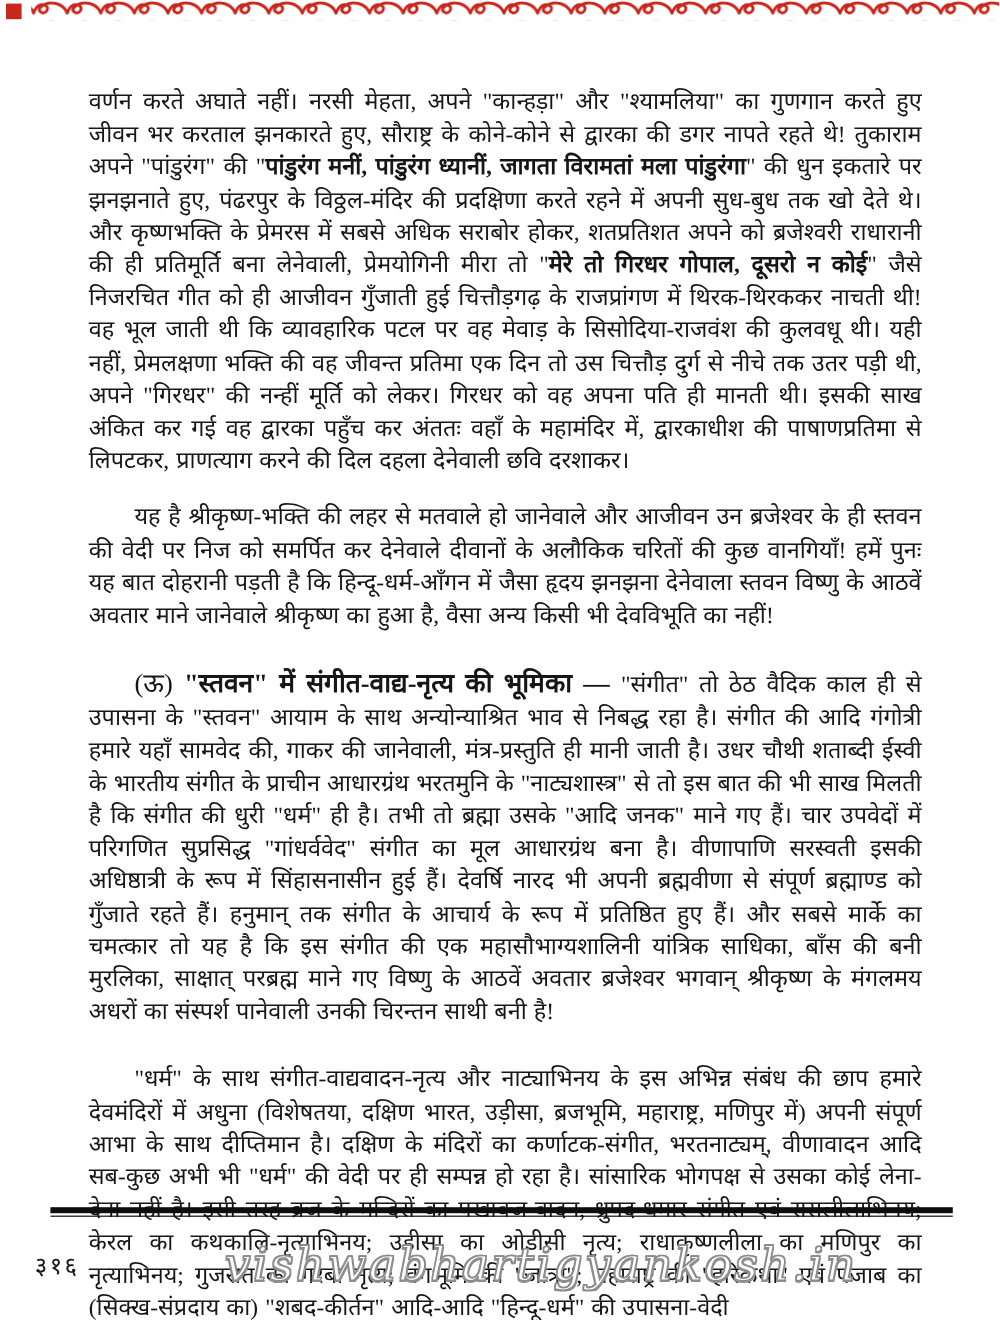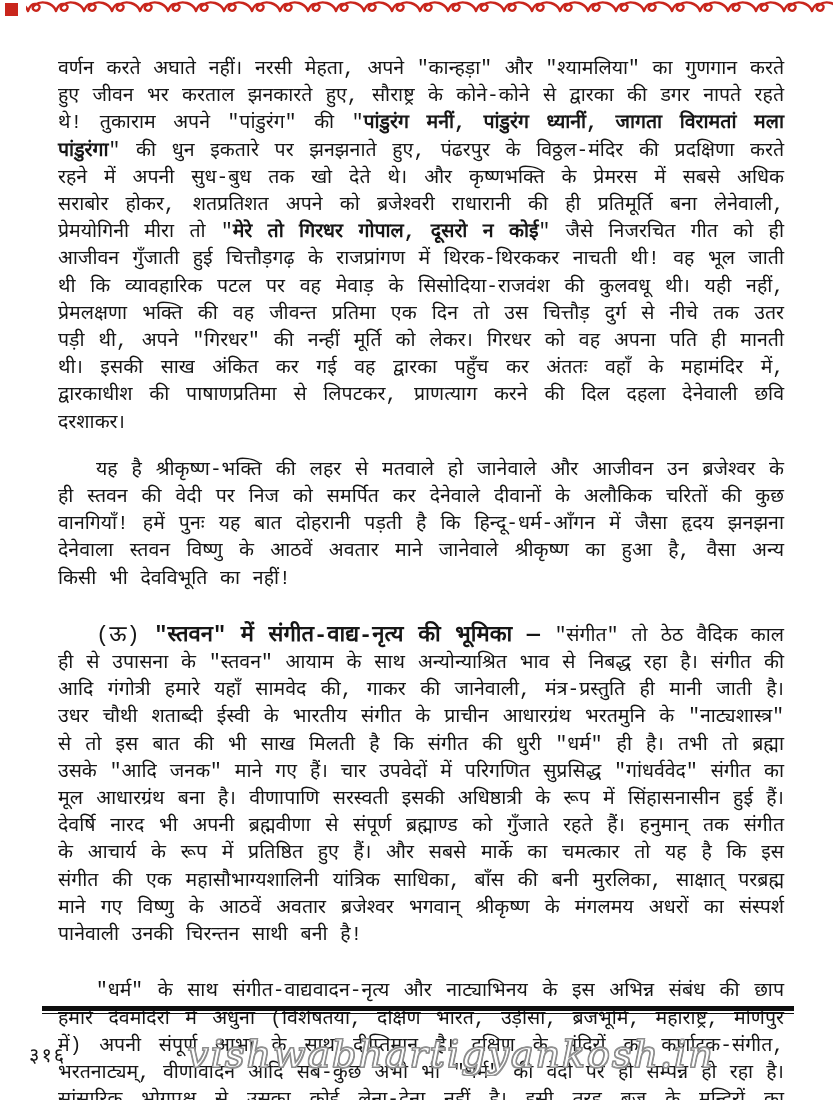--- a/index.html
+++ b/index.html
@@ -14,23 +14,22 @@
 
   
   .top-border { position: absolute; top: 0; left: 0; width: 833px; height: 20px; }
 
   
   .content { position: absolute; top: 56px; left: 58px; width: 726px; }
   .para {
     font-size: 19.5px;
     line-height: 27.2px;
     text-align: justify;
-    margin: 0;
+    margin: 16px;
     word-spacing: 1px;
-    font-family: Liberation Mono, monospace;
   }
   .para + .para { margin-top: 20px; }
   .para.space-before { margin-top: 29px; }
   .para.indent { text-indent: 38px; }
   .b { font-weight: bold; }
   .h-intro { font-size: 22px; }
   .h-title { font-size: 22px; font-weight: bold; }
 
   
   .rule { position: absolute; left: 42px; top: 1006px; width: 752px; }

